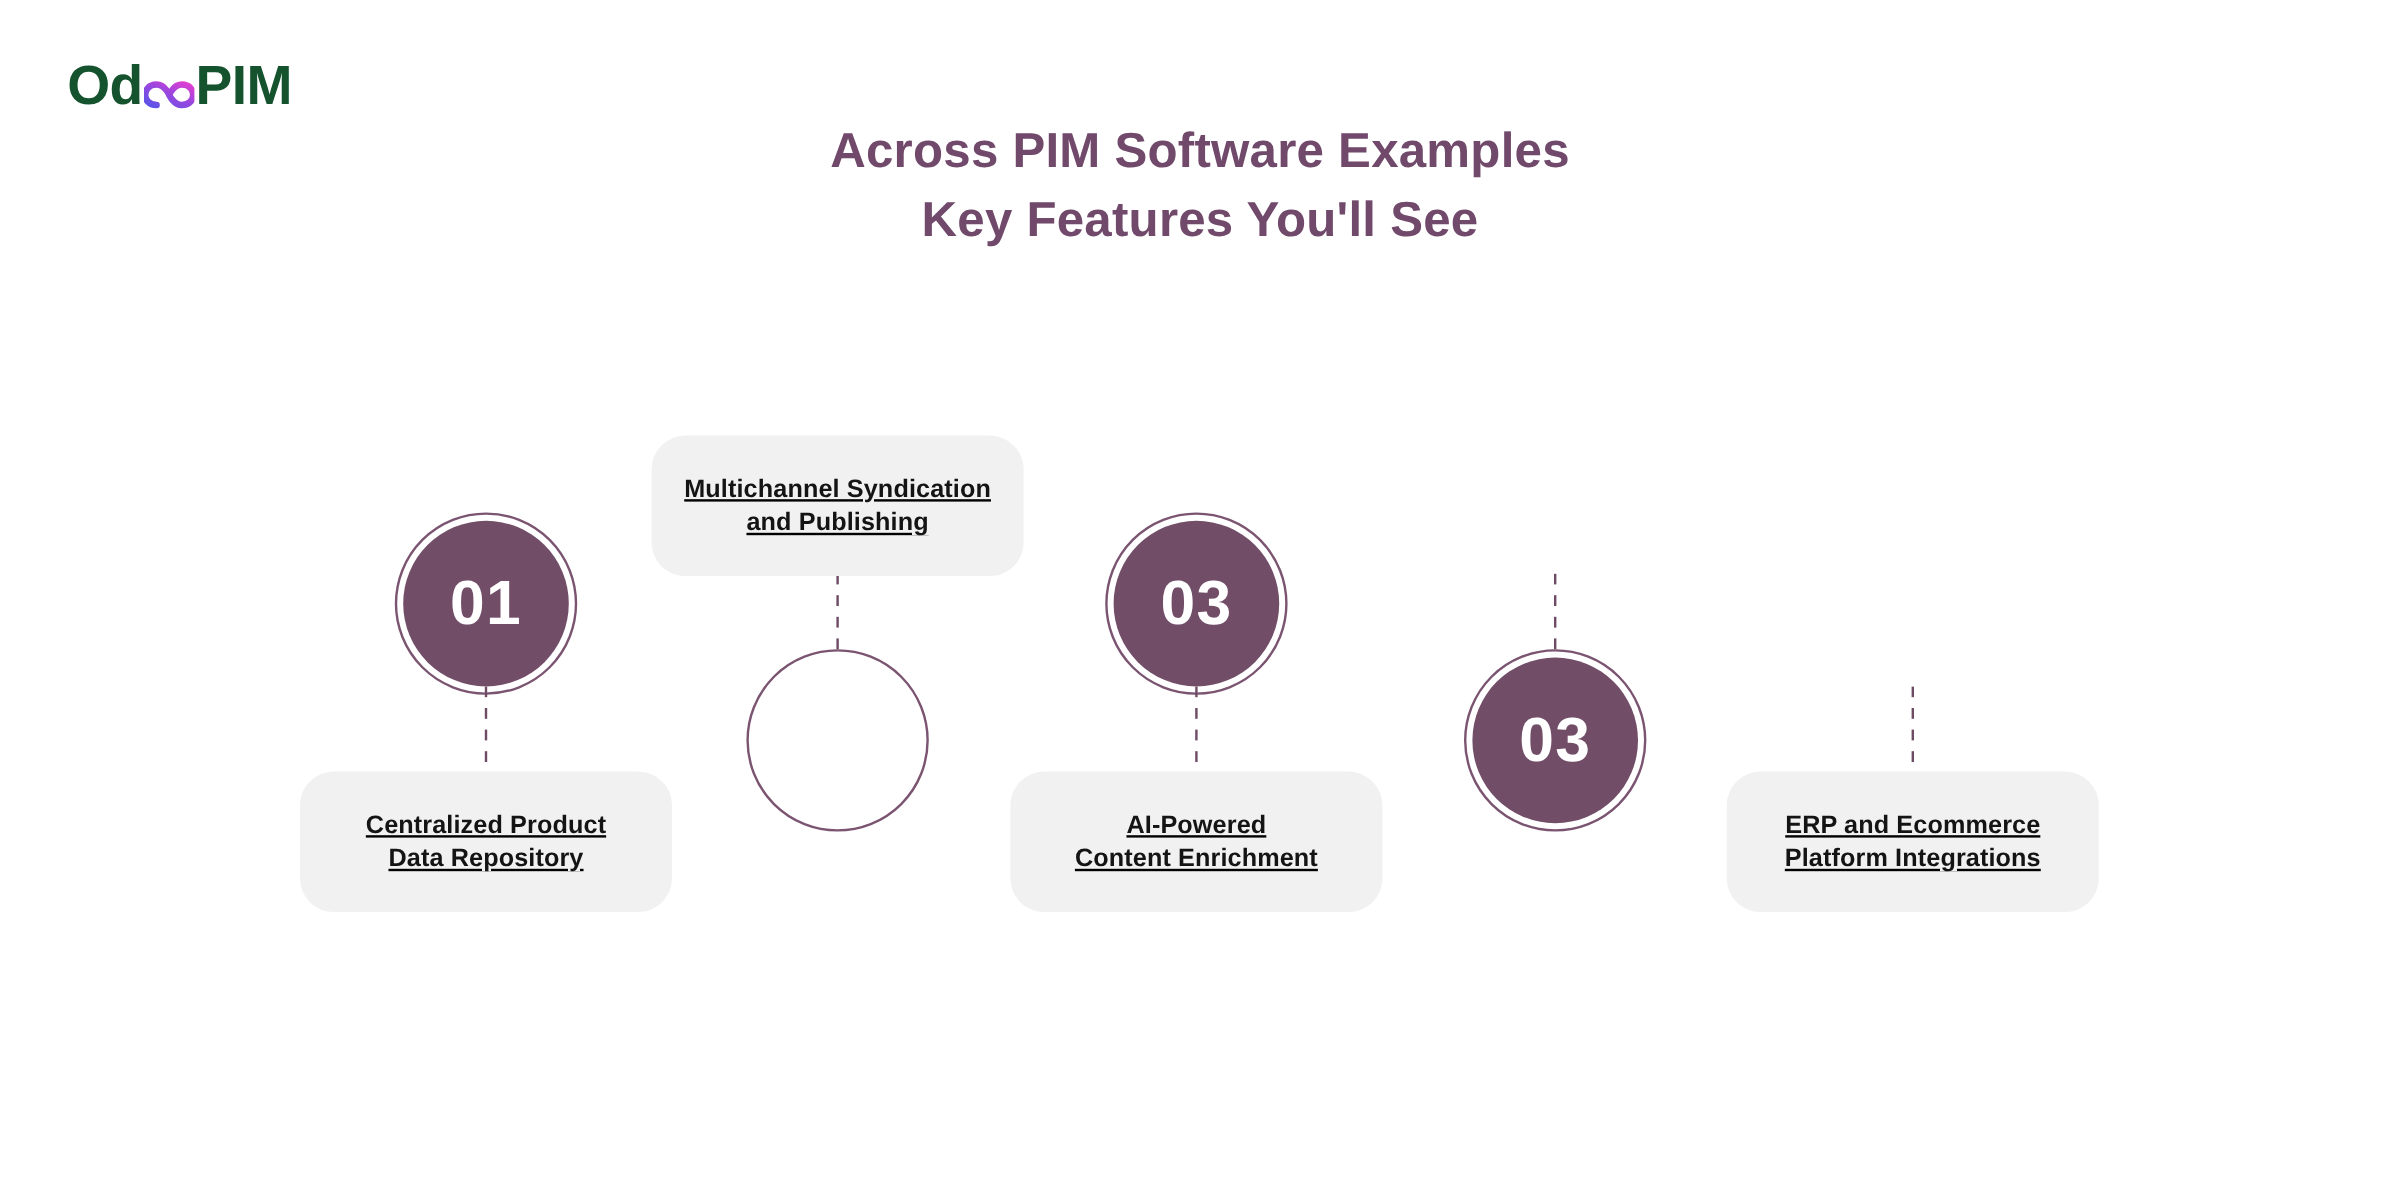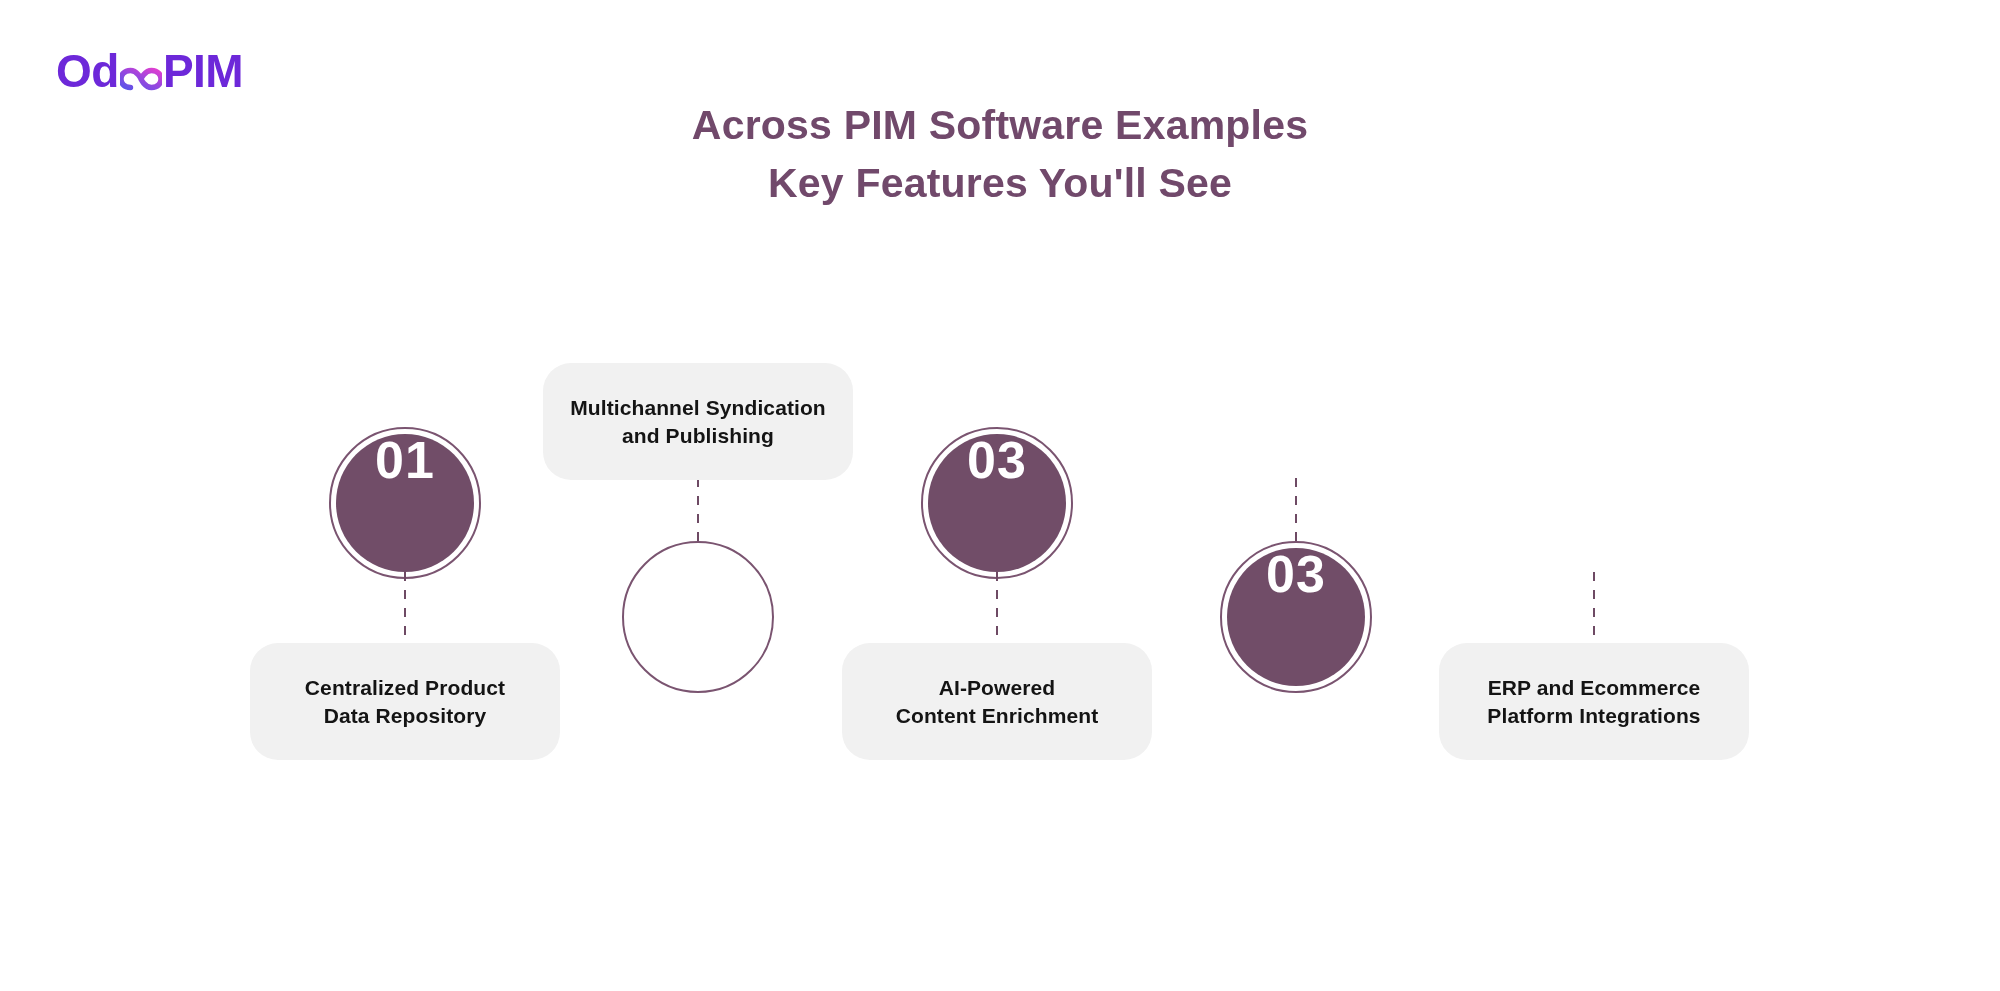--- a/index.html
+++ b/index.html
@@ -23,21 +23,21 @@
     display: flex;
     align-items: center;
     font-size: 46px;
     font-weight: 700;
     letter-spacing: -0.5px;
     line-height: 1;
     user-select: none;
   }
   #logo .logo-od,
   #logo .logo-pim {
-    color: #6d28d9;
+    color: #14532d;
   }
   #logo .logo-infinity {
     display: inline-block;
     width: 42px;
     height: 34px;
     margin: 0 1px;
     position: relative;
     top: 3px;
   }
 
@@ -90,20 +90,21 @@
     border-radius: 50%;
     border: 2px solid #7A5470;
     box-sizing: border-box;
   }
   .circle-fill {
     position: absolute;
     inset: 7px;
     border-radius: 50%;
     background: #714D68;
     display: flex;
+    align-items: center;
     justify-content: center;
   }
   .circle-num {
     color: #ffffff;
     font-size: 52px;
     font-weight: 700;
     letter-spacing: 1px;
     line-height: 1;
     user-select: none;
   }
@@ -133,20 +134,21 @@
     margin-left: -155px;
     width: 310px;
     height: 117px;
     background: #F1F1F1;
     border-radius: 28px;
     display: flex;
     align-items: center;
     justify-content: center;
     box-sizing: border-box;
     padding: 0 14px;
+    text-decoration: underline;
   }
   .node.down .label-card { top: 643px; }
   .node.up   .label-card { top: 363px; }
 
   .label-text {
     color: #141414;
     font-size: 21px;
     font-weight: 600;
     line-height: 1.33;
     text-align: center;

